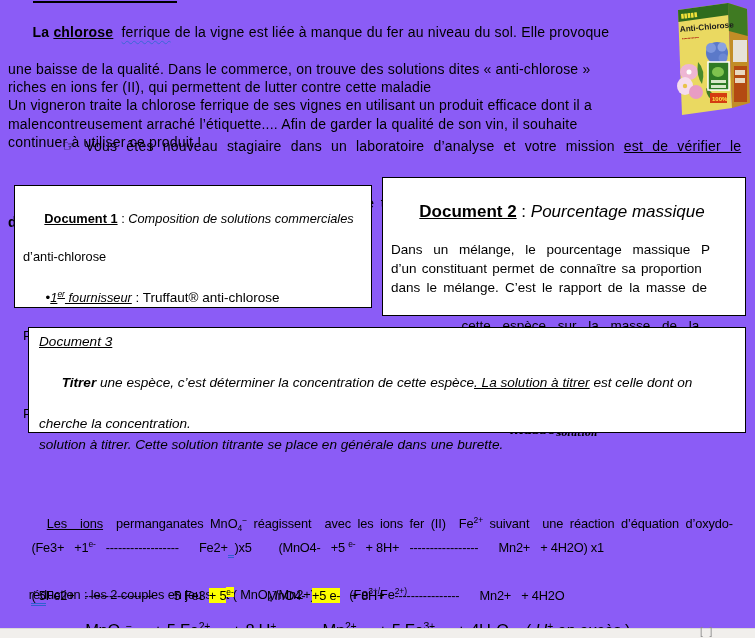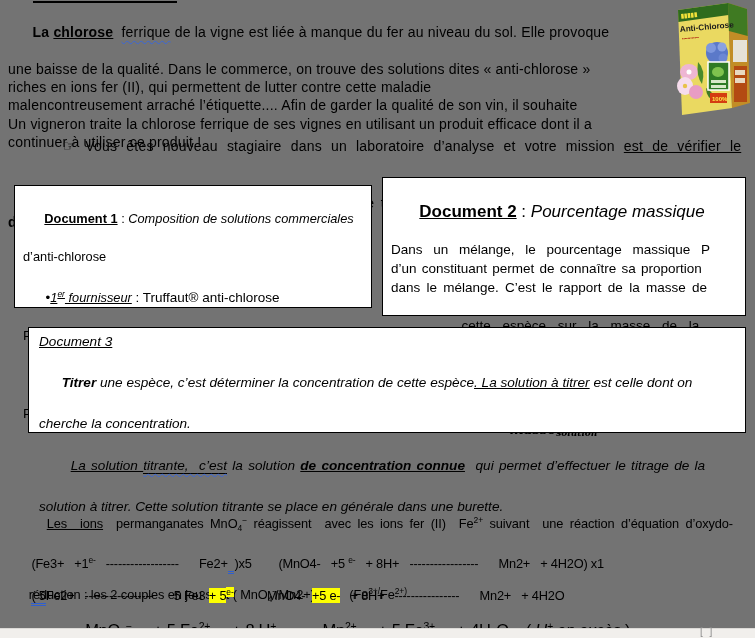--- a/index.html
+++ b/index.html
@@ -1,16 +1,16 @@
 <!DOCTYPE html>
 <html><head>
 <meta charset="utf-8">
 <style>
   html,body{margin:0;padding:0;background:#fff;}
-  .page{position:relative;width:755px;height:638px;background:#737373;
+  .page{position:relative;width:755px;height:638px;background:#8b5cf6;
         font-family:"Liberation Sans",sans-serif;color:#000;overflow:hidden;}
   .line{white-space:pre-wrap;}
   .line span{white-space:pre-wrap;}
 
   
   .b{font-weight:bold}
   .i{font-style:italic}
   .u{text-decoration:underline}
   .iu{font-style:italic;text-decoration:underline}
   .biu{font-weight:bold;font-style:italic;text-decoration:underline}
@@ -60,21 +60,21 @@
   .mword{font-family:"DejaVu Serif",serif;font-weight:bold;font-style:italic;font-size:13.5px;}
   .msub{font-family:"DejaVu Serif",serif;font-weight:bold;font-style:italic;font-size:9px;vertical-align:-2px;}
 
   .heading{position:absolute;left:45px;top:452px;font-size:16px;letter-spacing:0.1px;}
   .heading .num{margin-right:14px;}
 
   .para3{position:absolute;left:8px;top:489px;width:742px;font-size:12.8px;letter-spacing:-0.1px;}
   .para3 .line{line-height:21px;}
 
   .eq{position:absolute;font-size:12.8px;letter-spacing:-0.2px;white-space:pre-wrap;}
-  .eq1{left:18px;top:540px;}
+  .eq1{left:18px;top:524px;}
   .eq2{left:18px;top:572px;}
   .eq3{left:68px;top:601px;font-size:16.5px;letter-spacing:-0.3px;}
 
   .product{position:absolute;left:672px;top:0;width:83px;height:118px;}
 
   .bottom-strip{position:absolute;left:0;top:628px;width:755px;height:10px;background:#f1efec;border-top:1px solid #dcdad7;}
   .marks{position:absolute;left:700px;top:-3px;font-size:10px;color:#8a8a8a;letter-spacing:2px;}
 </style>
 </head>
 <body>
@@ -82,22 +82,22 @@
 <div class="page">
 
   <div class="cutoff-rule"></div>
 
   <div class="intro">
     <div class="line">
       <span class="b">La </span><span class="b u">chlorose</span><span>  </span><span class="wb">ferrique</span><span> de la vigne est liée à manque du fer au niveau du sol. Elle provoque</span>
     </div>
     <div class="line">une baisse de la qualité. Dans le commerce, on trouve des solutions dites « anti-chlorose »</div>
     <div class="line">riches en ions fer (II), qui permettent de lutter contre cette maladie</div>
+    <div class="line">Un vigneron traite la chlorose ferrique de ses vignes en utilisant un produit efficace dont il a</div>
     <div class="line">malencontreusement arraché l’étiquette.... Afin de garder la qualité de son vin, il souhaite</div>
-    <div class="line">Un vigneron traite la chlorose ferrique de ses vignes en utilisant un produit efficace dont il a</div>
     <div class="line">continuer à utiliser ce produit !</div>
   </div>
 
   <div class="product">
     <svg width="83" height="118" viewBox="0 0 83 118">
       <polygon points="6,10 56,3 60,108 10,115" fill="#ead961"></polygon>
       <polygon points="56,3 75,9 78,103 60,108" fill="#c28d26"></polygon>
       <polygon points="56,3 75,9 75.7,36 56.9,31" fill="#3f7a22"></polygon>
       <polygon points="6,10 56,3 56.5,15 6.4,22" fill="#2f6b1d"></polygon>
       <text x="9" y="18" font-size="6" font-weight="bold" fill="#f3e23a" transform="rotate(-6 9 18)">▮▮▮▮▮</text>
@@ -168,23 +168,20 @@
       <span>considérée. </span><span class="b" style="font-size:12.5px">P =</span><span class="frac"><span class="fnum"><span class="mword">masse</span><span class="msub">espèce</span></span><span class="fden"><span class="mword">masse</span><span class="msub">solution</span></span></span><span class="b" style="font-size:12.5px">×100</span>
     </div>
   </div>
 
   <div class="docbox doc3">
     <div class="line"><span class="iu">Document 3</span></div>
     <div class="line">
       <span class="b i">Titrer</span><span> une espèce, c’est déterminer la concentration de cette espèce</span><span class="u">. La solution à titrer</span><span> est celle dont on</span>
     </div>
     <div class="line">cherche la concentration.</div>
-    <div class="line ws1">
-      <span class="u">La solution </span><span class="iuwb">titrante,  c’est</span><span> la solution </span><span class="biu">de concentration connue</span><span>  qui permet d’effectuer le titrage de la</span>
-    </div>
     <div class="line">solution à titrer. Cette solution titrante se place en générale dans une burette.</div>
   </div>
 
 
   <div class="para3">
     <div class="line ws3">
       <span class="u">Les  ions</span><span>  permanganates MnO</span><span class="sb">4</span><span class="sp">−</span><span> réagissent  avec les ions fer (II)  Fe</span><span class="sp">2+</span><span> suivant  une réaction d’équation d’oxydo-</span>
     </div>
     <div class="line">
       <span>réduction : les 2 couples en jeu sont ( MnO</span><span class="sb">4</span><span class="sp">-</span><span>/Mn2+)   et    (Fe</span><span class="sp">3+/</span><span>Fe</span><span class="sp">2+)</span>

